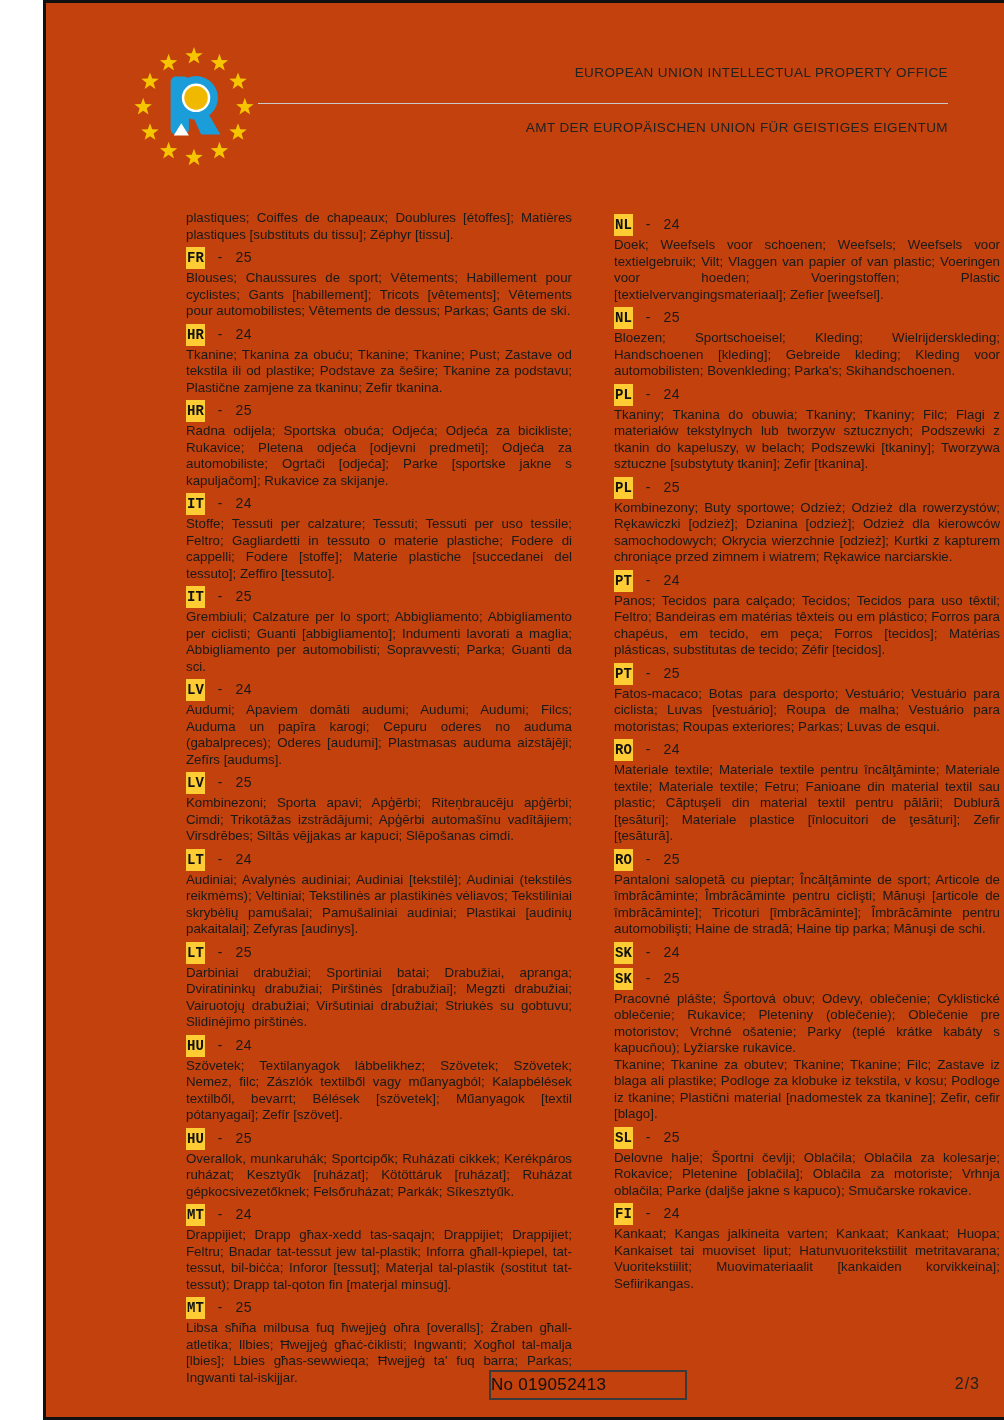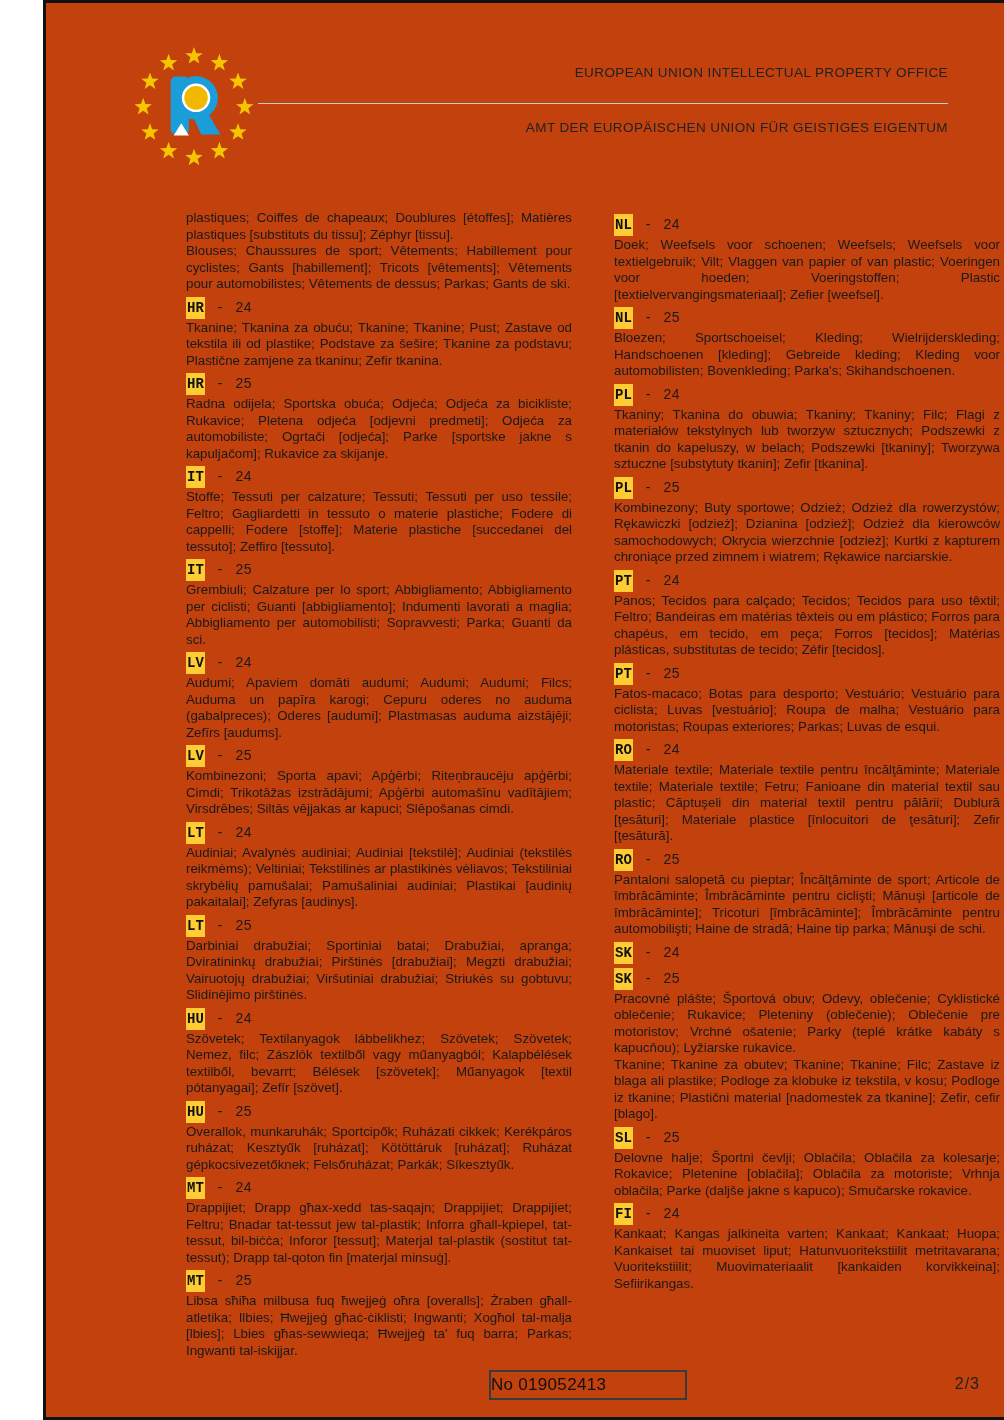--- a/index.html
+++ b/index.html
@@ -141,20 +141,23 @@
   <div class="header-divider"></div>
   <div class="header-title-de">AMT DER EUROPÄISCHEN UNION FÜR GEISTIGES EIGENTUM</div>
 
   <div class="col col-left" id="col-left">
   <div class="entry">
 
     <p class="entry-text">plastiques; Coiffes de chapeaux; Doublures [étoffes]; Matières plastiques [substituts du tissu]; Zéphyr [tissu].</p>
   </div>
 
   <div class="entry">
+    <div class="entry-heading">
+      <span class="lang-code">FR</span><span class="dash">-</span><span class="class-no">25</span>
+    </div>
     <p class="entry-text">Blouses; Chaussures de sport; Vêtements; Habillement pour cyclistes; Gants [habillement]; Tricots [vêtements]; Vêtements pour automobilistes; Vêtements de dessus; Parkas; Gants de ski.</p>
   </div>
 
   <div class="entry">
     <div class="entry-heading">
       <span class="lang-code">HR</span><span class="dash">-</span><span class="class-no">24</span>
     </div>
     <p class="entry-text">Tkanine; Tkanina za obuću; Tkanine; Tkanine; Pust; Zastave od tekstila ili od plastike; Podstave za šešire; Tkanine za podstavu; Plastične zamjene za tkaninu; Zefir tkanina.</p>
   </div>
 

